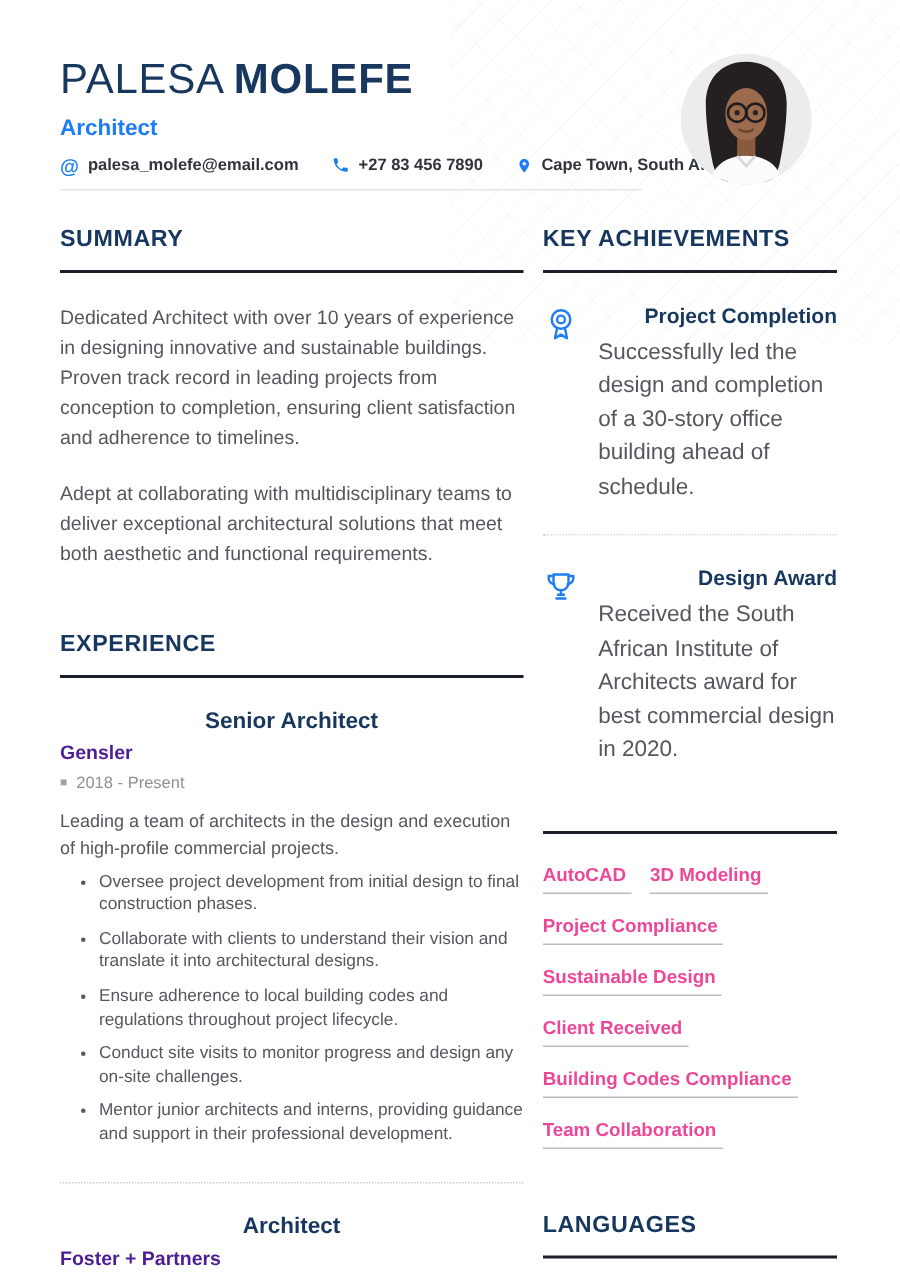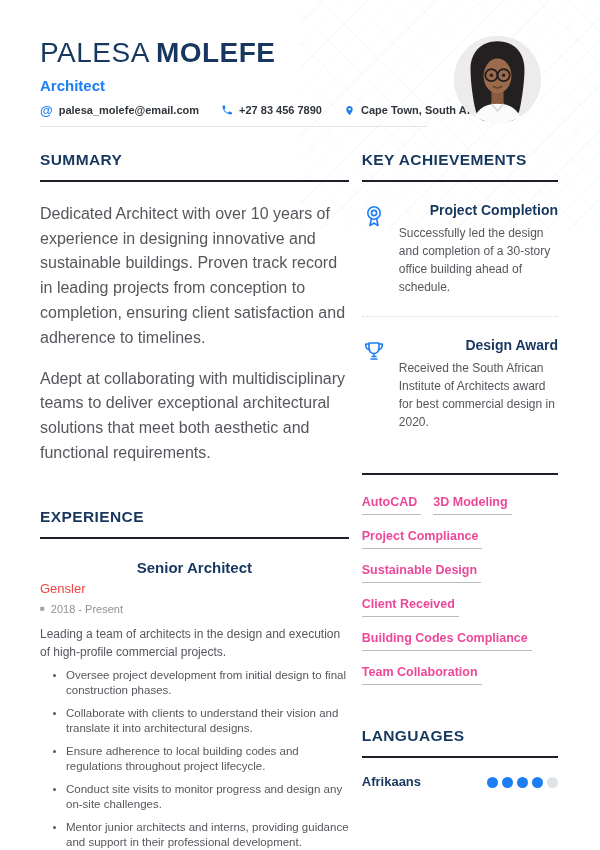--- a/index.html
+++ b/index.html
@@ -41,40 +41,40 @@
   .columns { display:flex; gap:13px; margin-top:24px; position:relative; }
   .col-left { width:310px; }
   .col-right { width:197px; }
 
   h2.sec-h { font-size:15.5px; font-weight:800; color:#17375e; letter-spacing:.4px; }
   .rule { border-top:2.5px solid #1a1f28; margin-top:11px; }
   .sec { margin-top:0; }
   .sec + .sec { margin-top:42px; }
 
   
-  .para { margin-top:16px; font-size:16px; line-height:1.55; color:#54575c; }
+  .para { margin-top:16px; font-size:13px; line-height:1.55; color:#54575c; }
   .para:first-of-type { margin-top:20px; }
 
   
   .job { margin-top:20px; }
   .job h3 { font-size:15px; font-weight:800; color:#17375e;text-align:center; }
-  .company { margin-top:5px; font-size:13px; font-weight:400; color:#ef4444; }
+  .company { margin-top:5px; font-size:13px; font-weight:700; color:#4c1d95; }
   .dates { margin-top:7px; font-size:11px; color:#8e9196; display:flex; align-items:center; gap:6px; }
   .cal-icon { font-size:8px; color:#9ea1a5; line-height:1; }
   .job-desc { margin-top:10px; font-size:12px; line-height:1.5; color:#54575c; }
   ul.bullets { margin-top:4px; padding-left:26px; list-style:disc; }
   ul.bullets li { margin-top:7px; font-size:11.5px; line-height:1.35; color:#54575c; }
   ul.bullets li::marker { color:#55585c; font-size:10px; }
   .dotted { border-top:1px dotted #c9cdd1; margin:24px 0 2px 0; }
 
   
   .ach { display:flex; gap:13px; margin-top:20px; }
   .ach-icon { flex:none; width:24px; padding-top:2px; }
   .ach-title { font-size:14px; font-weight:800; color:#17375e;text-align:right; }
-  .ach-text { margin-top:6px; font-size:12px; line-height:1.5; color:#54575c; }
+  .ach-text { margin-top:6px; font-size:15px; line-height:1.5; color:#54575c; }
   .ach-dotted { border-top:1px dotted #d8dbde; margin-top:20px; }
 
   
   .skills-wrap { margin-top:6px; }
   .skill { display:inline-block; font-size:12.5px; font-weight:700; color:#ec4899;
     padding:0 4px 5px 0; border-bottom:1.5px solid #b7bcc1; margin:14px 12px 0 0; }
 
   
   .lang-row { display:flex; justify-content:space-between; align-items:flex-start; margin-top:16px; }
   .lang-row:first-of-type { margin-top:18px; }

